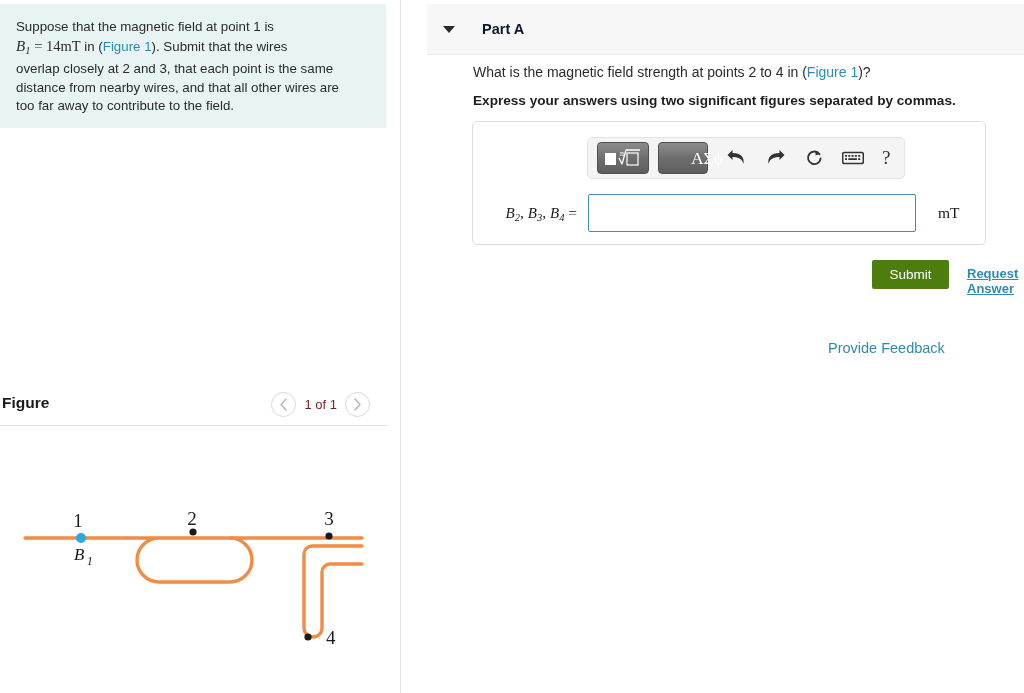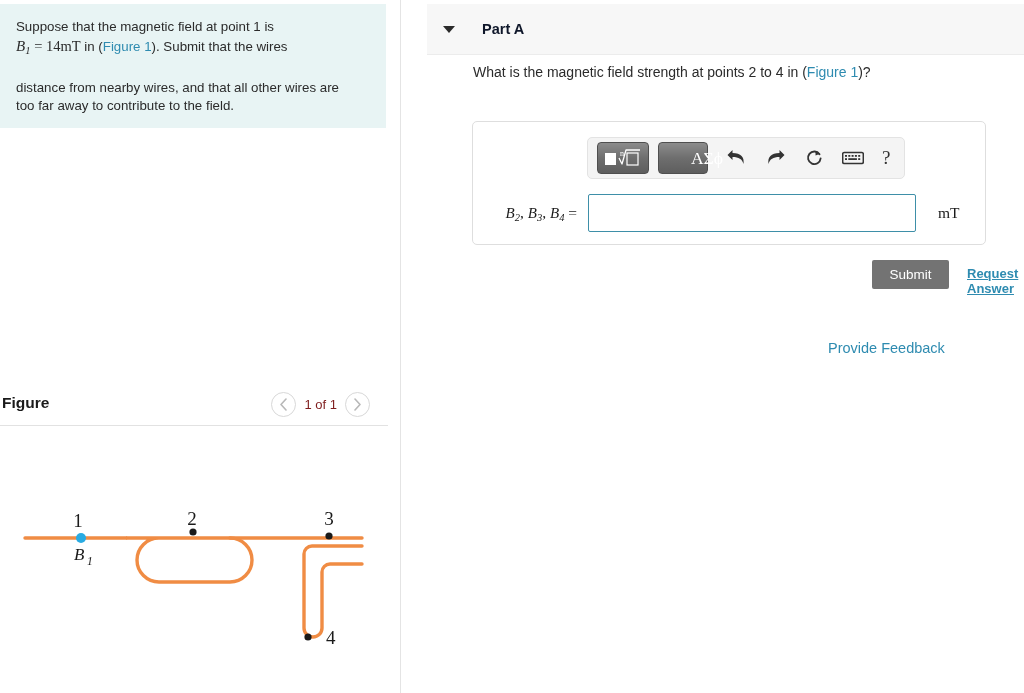--- a/index.html
+++ b/index.html
@@ -241,21 +241,21 @@
     margin-left: 22px;
     font-family: "Liberation Serif", serif;
     font-size: 15.5px;
     color: #1a1a1a;
   }
 
   #submit-button {
     position: absolute;
     left: 471px; top: 260px;
     width: 77px; height: 29px;
-    background: #737373;
+    background: #4d7c0f;
     border: none;
     border-radius: 2px;
     color: #ffffff;
     font-size: 13.5px;
     font-family: "Liberation Sans", sans-serif;
     cursor: pointer;
   }
   #request-answer {
     position: absolute;
     left: 566px; top: 266px;
@@ -279,21 +279,21 @@
 <div id="page">
 
   <div id="left-panel">
 
     <div id="problem-statement">
       <div class="ptext">
         <span>Suppose that the magnetic field at point 1 is</span><br>
         <span class="mathit">B</span><span class="mathsub">1</span>
         <span class="mathrm">= 14</span><span class="mathrm">mT</span>
         <span>in (</span><span class="link">Figure 1</span><span>). Submit that the wires</span><br>
-        <br>
+        <span>overlap closely at 2 and 3, that each point is the same</span><br>
         <span>distance from nearby wires, and that all other wires are</span><br>
         <span>too far away to contribute to the field.</span>
       </div>
     </div>
 
     <div id="figure-header">
       <div id="figure-title">Figure</div>
       <div id="figure-nav">
         <div class="nav-circle">
           <svg width="9" height="13" viewBox="0 0 9 13">
@@ -345,20 +345,21 @@
 
     <div id="parta-header">
       <div id="parta-caret"></div>
       <div id="parta-label">Part A</div>
     </div>
 
     <div id="question-text">
       <span>What is the magnetic field strength at points 2 to 4 in (</span><span class="link">Figure 1</span><span>)?</span>
     </div>
 
+    <div id="instruction-text">Express your answers using two significant figures separated by commas.</div>
 
     <div id="answer-box">
 
       <div id="mathtoolbar">
         <div id="tb-template" class="tb-btn">
           <svg width="38" height="22" viewBox="0 0 38 22">
             <rect x="1" y="6" width="11" height="12" fill="#ffffff"></rect>
             <text x="16" y="9" font-family="Liberation Serif, serif" font-size="8" fill="#ffffff">n</text>
             <path d="M 15 11 L 18 17 L 22 3 L 36 3" fill="none" stroke="#ffffff" stroke-width="1.3" stroke-linejoin="round"></path>
             <rect x="23" y="6" width="11" height="12" fill="none" stroke="#ffffff" stroke-width="1.2"></rect>

